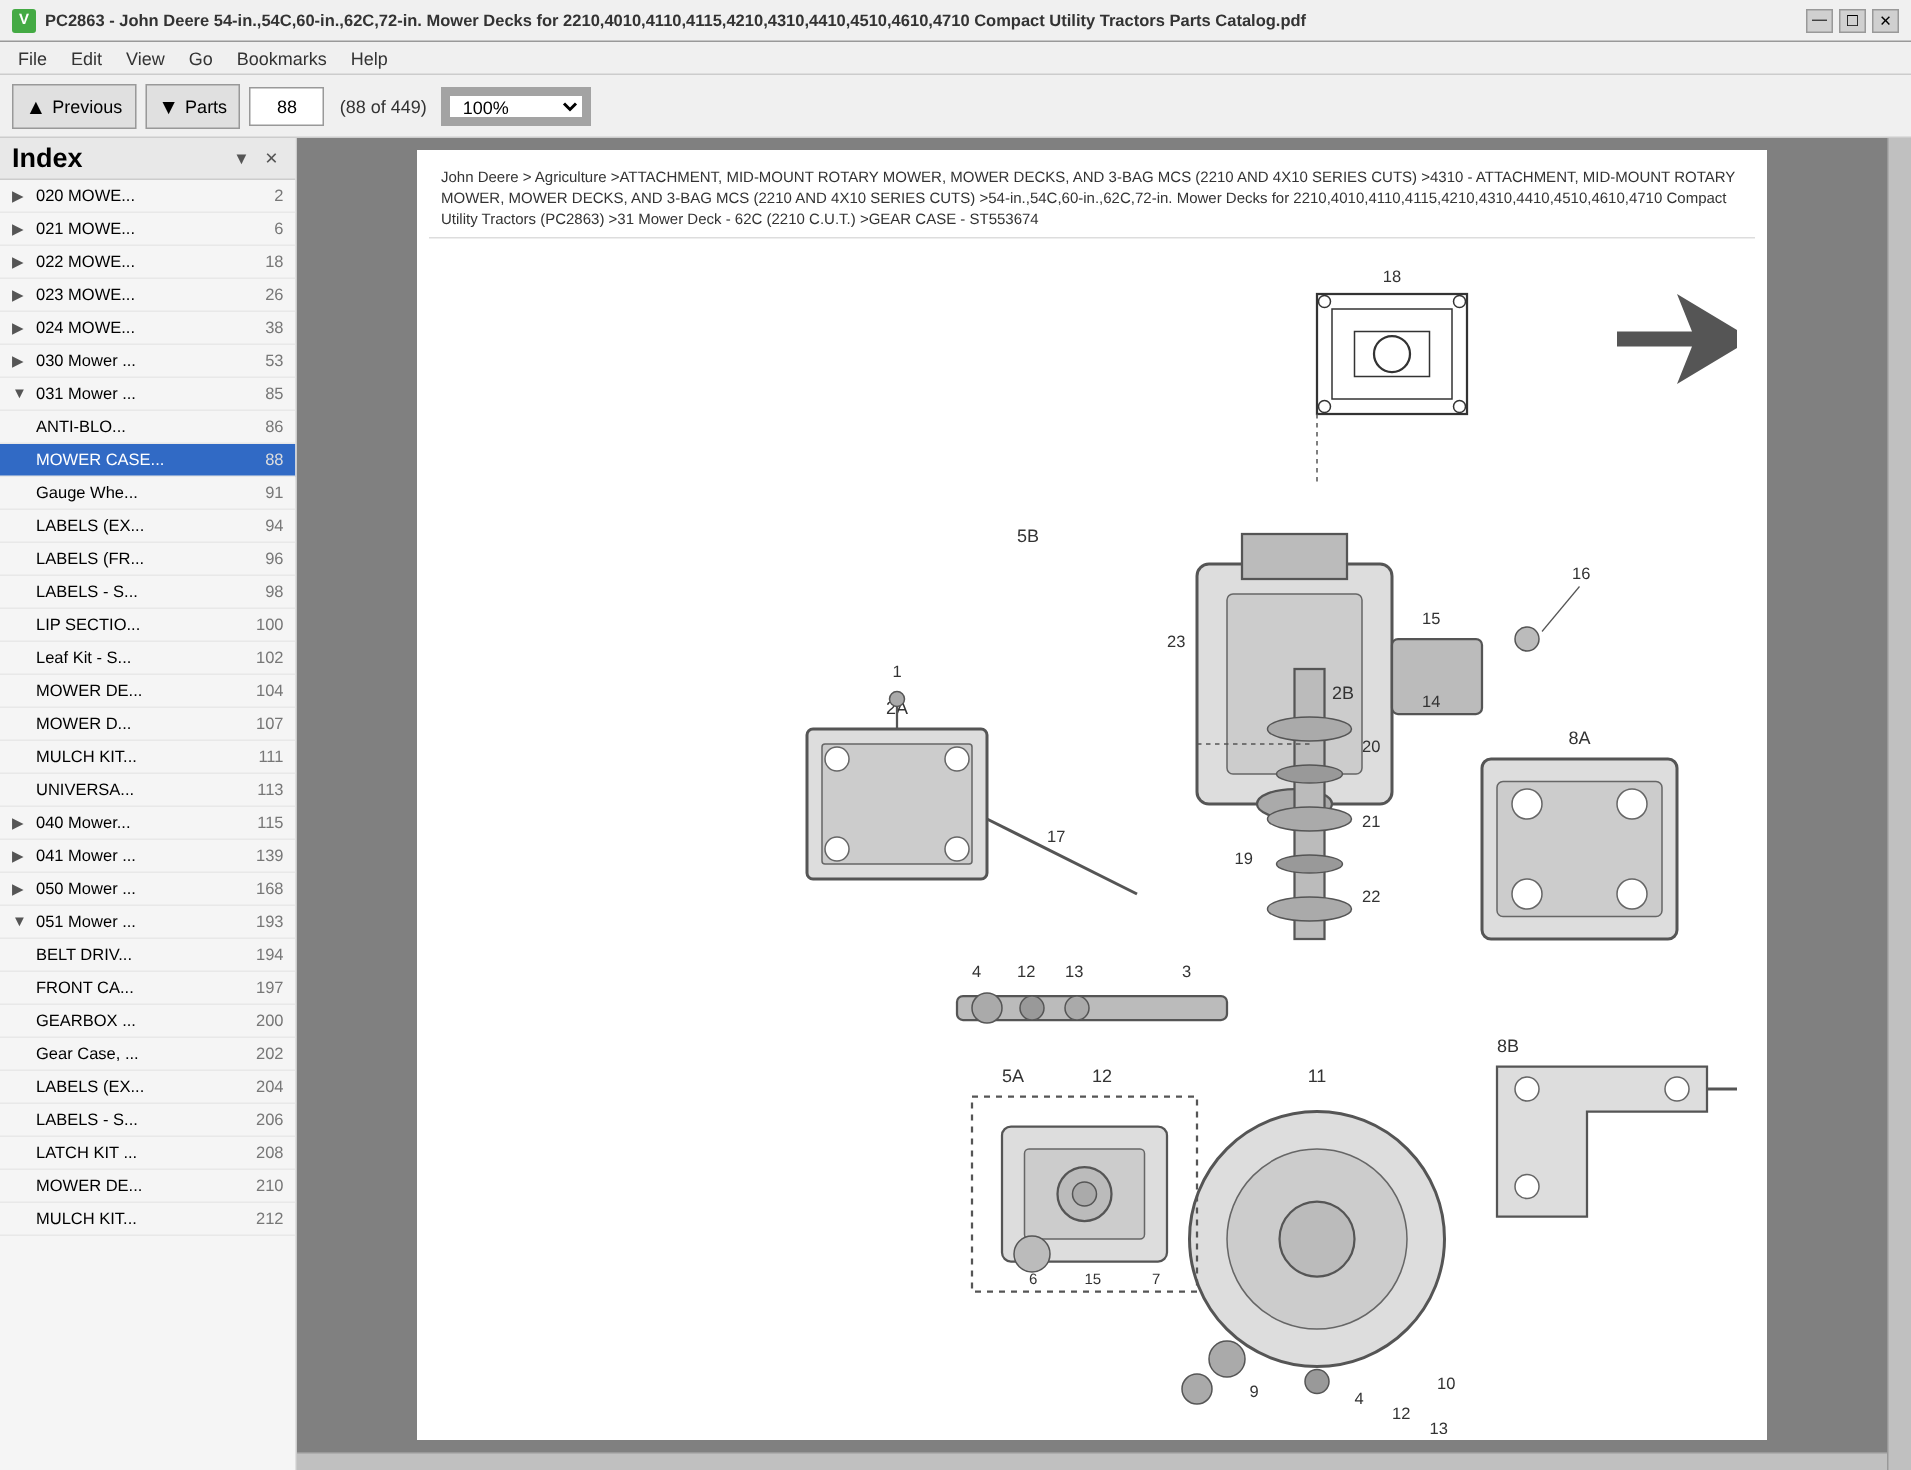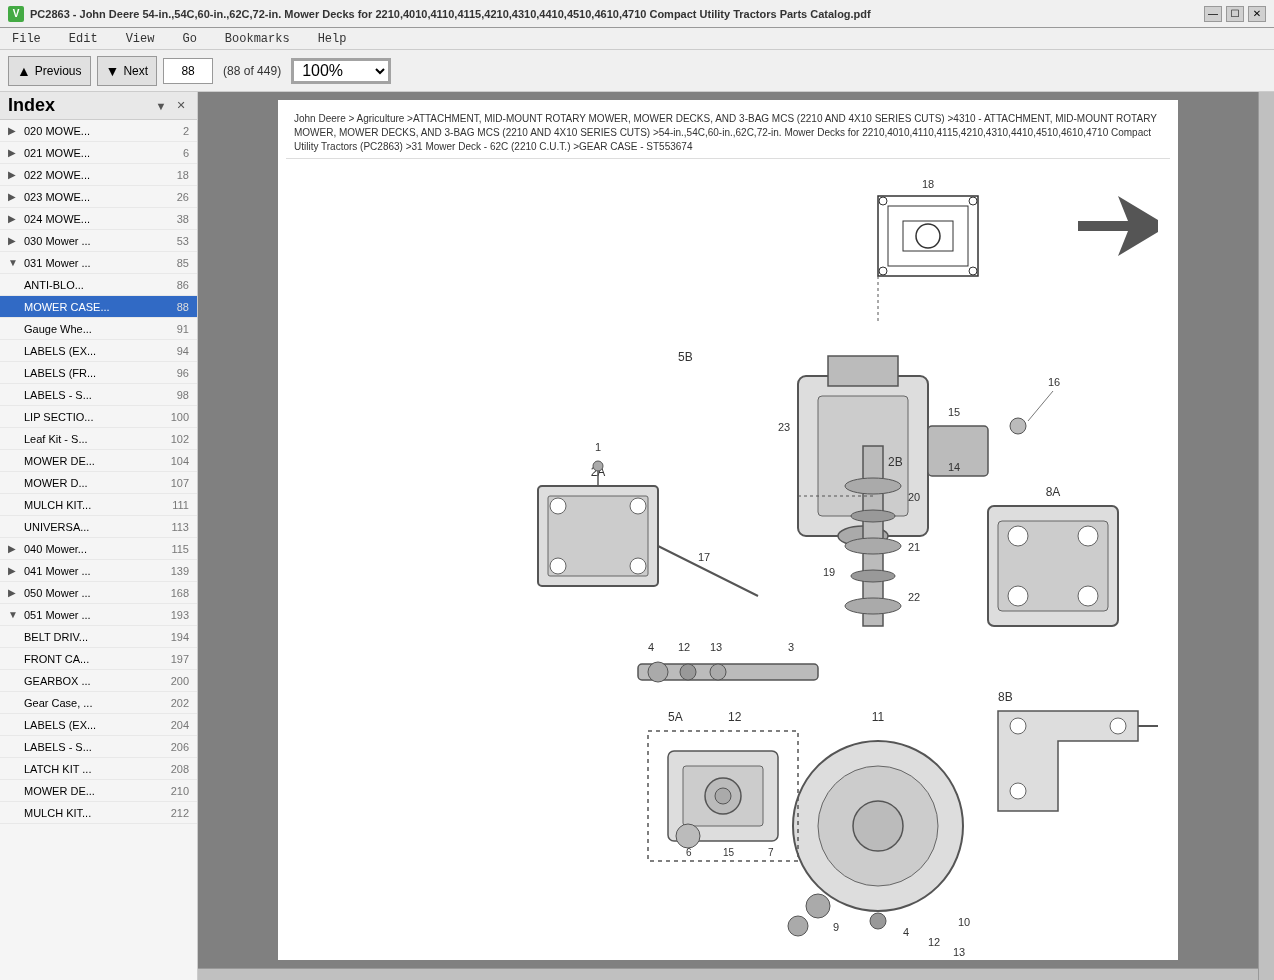--- a/index.html
+++ b/index.html
@@ -22,22 +22,21 @@
     .title-btn { width: 18px; height: 16px; background: #d0d0d0; border: 1px solid #999; cursor: pointer; display:flex;align-items:center;justify-content:center;font-size:10px; }
 
     
     .menu-bar {
       background: #f0f0f0;
       border-bottom: 1px solid #ccc;
       display: flex;
       align-items: center;
       padding: 2px 4px;
       height: 22px;
-      gap: 12px;
-      font-family: Liberation Mono, monospace;
+      gap: 0;
     }
     .menu-item { padding: 2px 8px; font-size: 12px; cursor: pointer; color: #333; }
 
     
     .toolbar {
       background: #f0f0f0;
       border-bottom: 1px solid #ccc;
       display: flex;
       align-items: center;
       padding: 4px 8px;
@@ -49,21 +48,21 @@
       padding: 3px 8px; background: #e0e0e0; border: 1px solid #999;
       cursor: pointer; font-size: 12px; height: 30px;
     }
     .toolbar-arrow { font-size: 14px; }
     .page-input {
       width: 50px; height: 26px; border: 1px solid #999; text-align: center;
       font-size: 12px; padding: 2px;
     }
     .page-info { font-size: 12px; color: #333; padding: 0 4px; }
     .zoom-select {
-      height: 26px; width: 100px; border: 3px solid #a3a3a3; font-size: 16px;
+      height: 26px; width: 100px; border: 6px solid #a3a3a3; font-size: 12px;
       padding: 0 4px; background: white; cursor: pointer;
     }
 
     
     .main-area { display: flex; height: calc(980px - 92px); }
 
     
     .sidebar {
       width: 198px; background: #f5f5f5; border-right: 1px solid #ccc;
       display: flex; flex-direction: column; overflow: hidden; flex-shrink: 0;
@@ -148,21 +147,21 @@
   <span class="menu-item">Help</span>
 </div>
 
 <div class="toolbar">
   <div class="toolbar-btn">
     <span class="toolbar-arrow">▲</span>
     <span>Previous</span>
   </div>
   <div class="toolbar-btn">
     <span class="toolbar-arrow">▼</span>
-    <span>Next</span>
+    <span>Parts</span>
   </div>
   <input class="page-input" type="text" value="88" style="">
   <span class="page-info">(88 of 449)</span>
   <select class="zoom-select">
     <option>100%</option>
     <option>50%</option>
     <option>75%</option>
     <option>125%</option>
     <option>150%</option>
     <option>200%</option>

